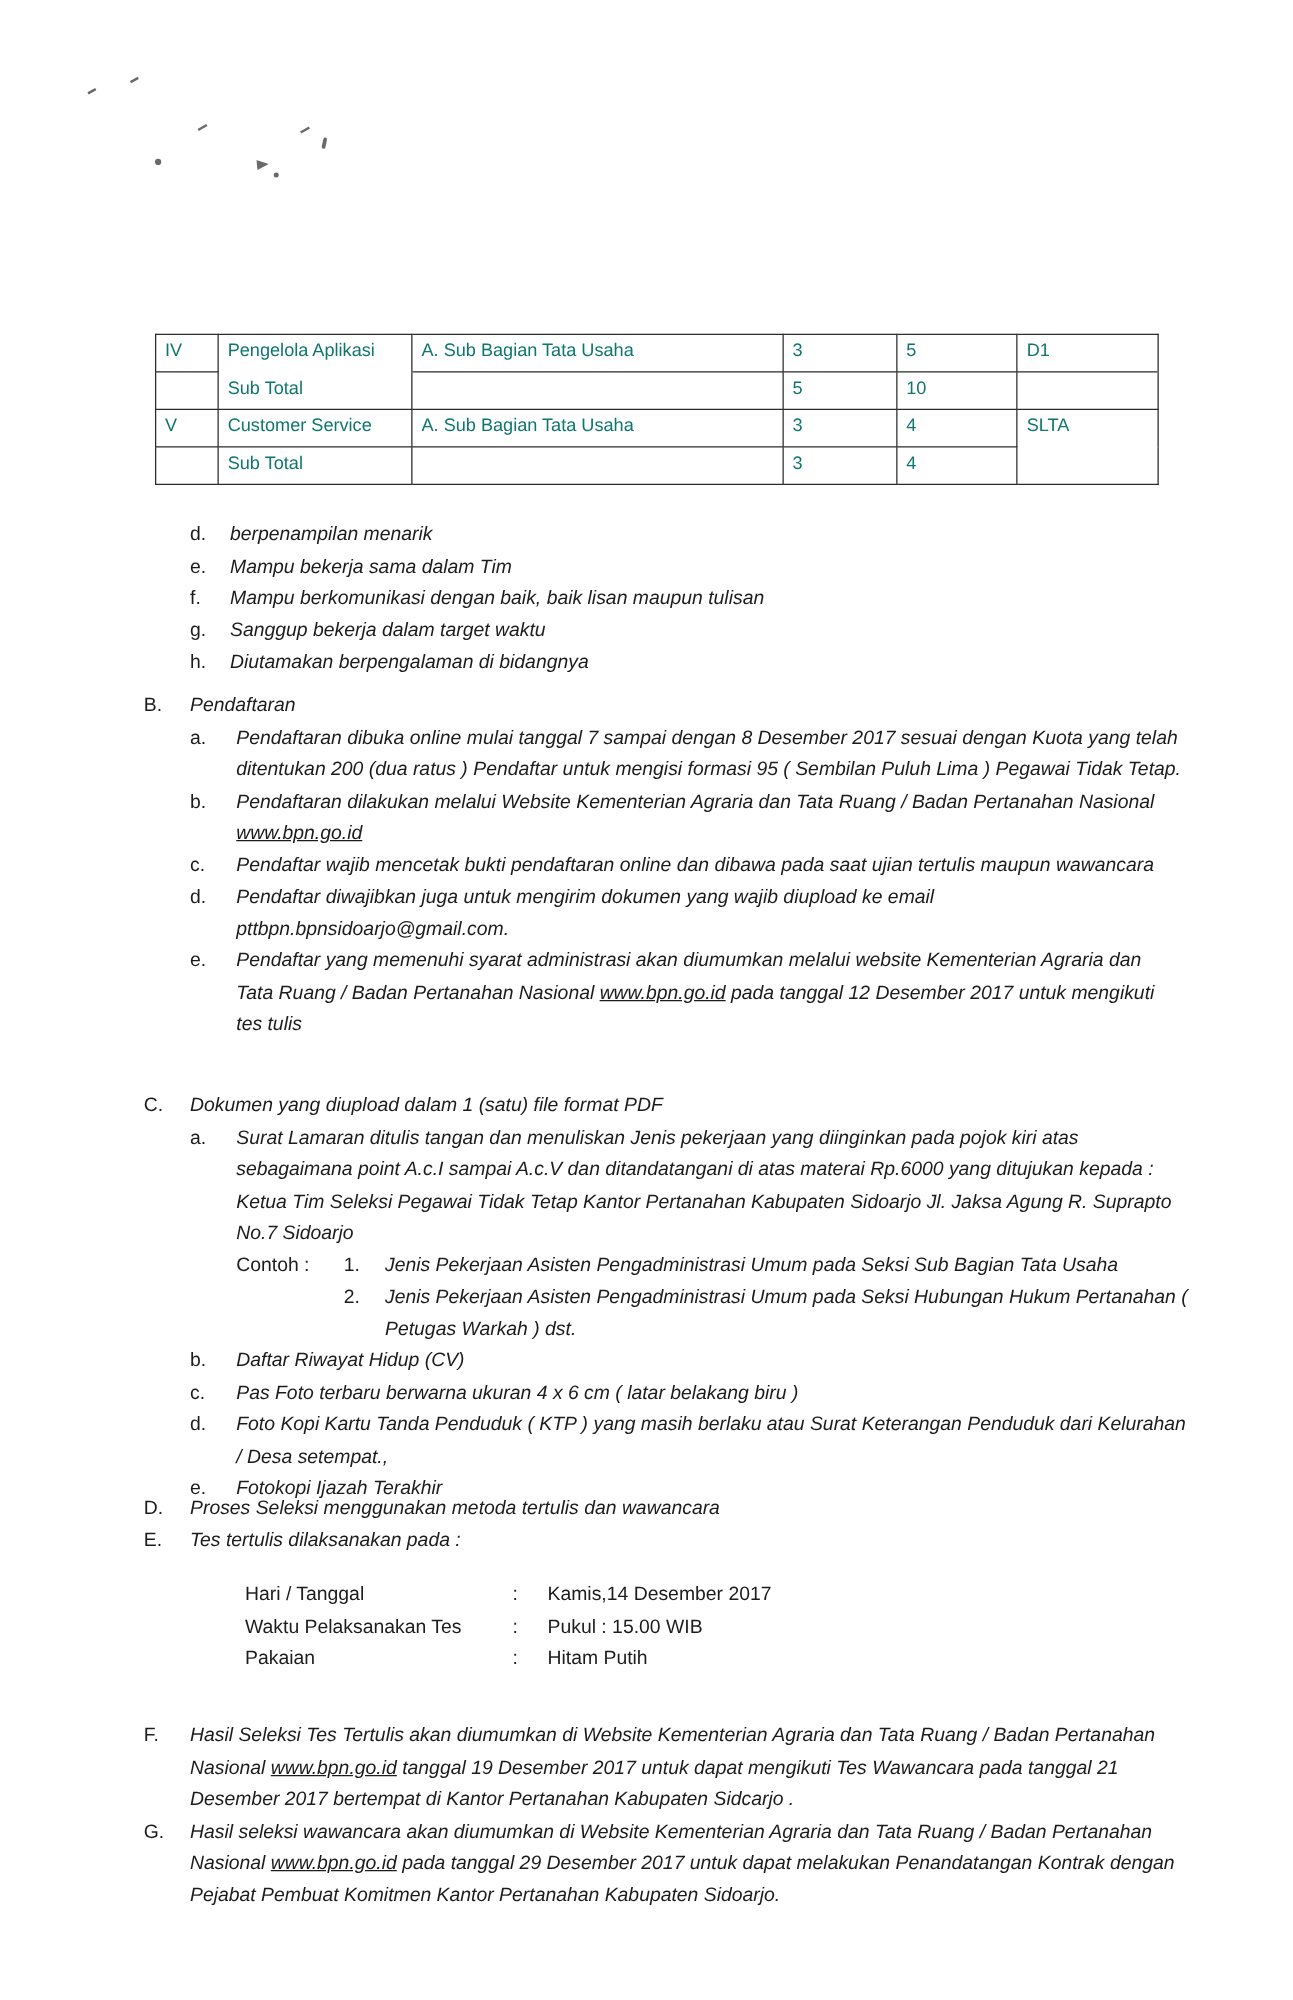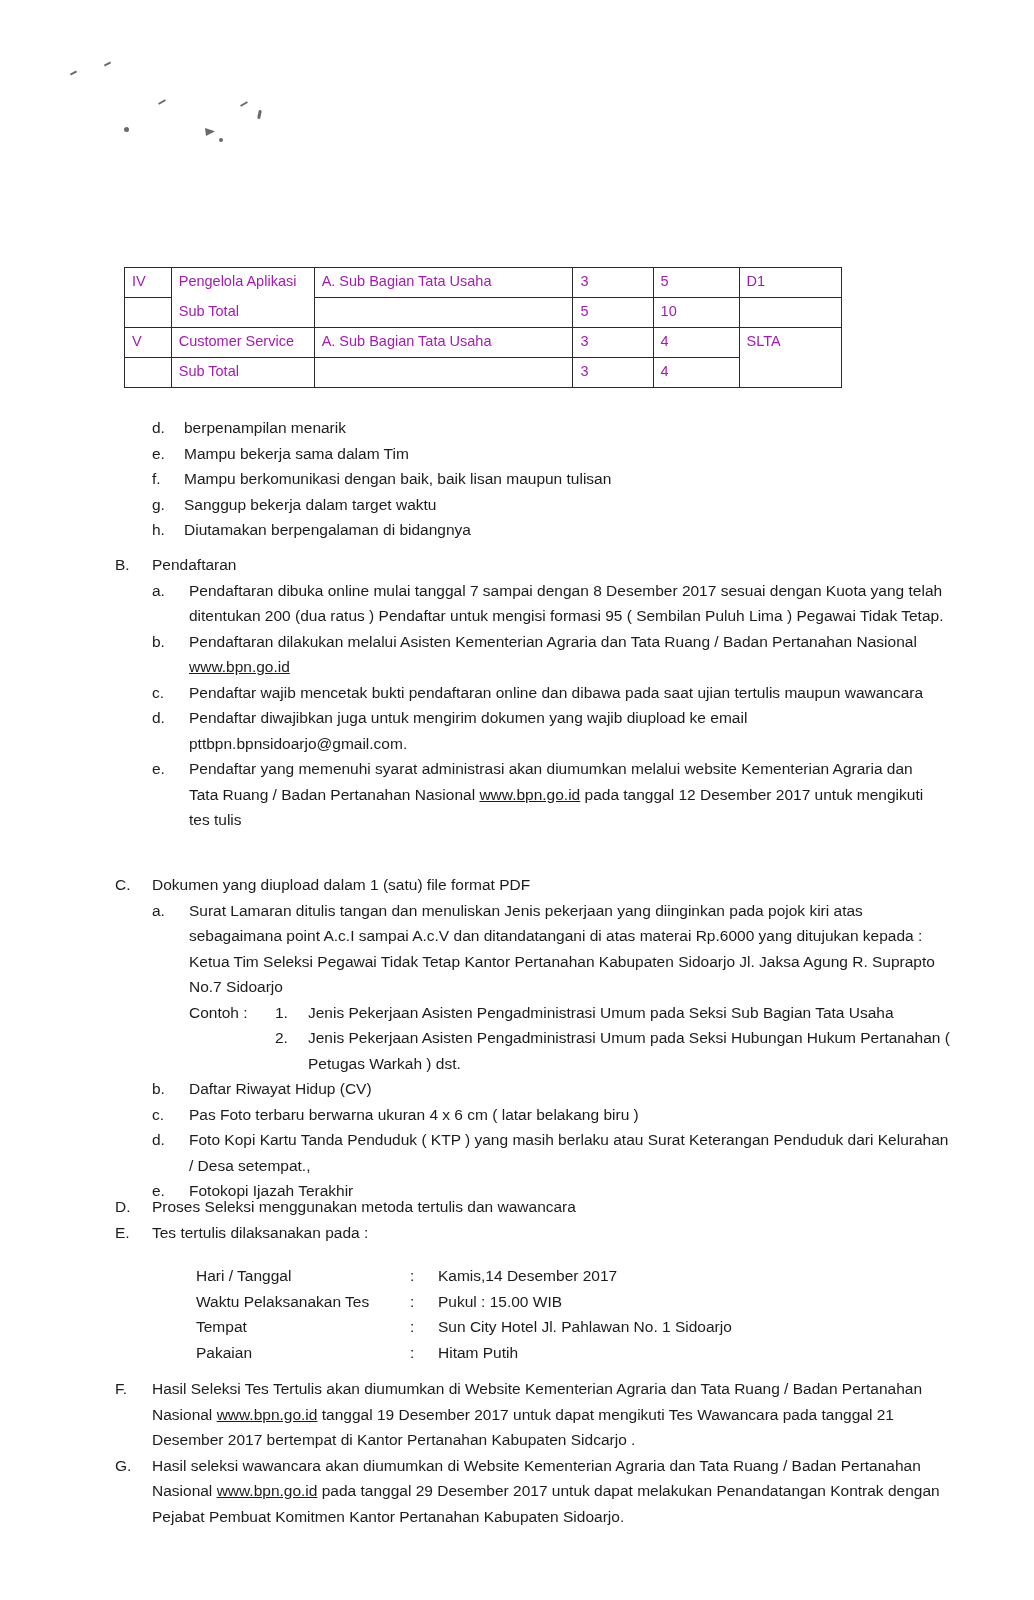--- a/index.html
+++ b/index.html
@@ -38,23 +38,23 @@
 
   
   .tbl-wrap {
     position: absolute;
     left: 124px;
     top: 267px;
     width: 782px;
   }
   table.grid {
     border-collapse: collapse;
-    width: 718px;
+    width: 803px;
     font-size: 14.5px;
-    color: #a21caf;
+    color: #0f766e;
     padding-left: 28px;
   }
   table.grid td {
     border: 1px solid #2a2a2a;
     padding: 4px 7px;
     vertical-align: top;
     line-height: 1.25;
     height: 21px;
   }
   .c-rom   { width: 38px; }
@@ -76,20 +76,21 @@
   .listrow {
     display: flex;
     align-items: flex-start;
   }
   .marker {
     flex: 0 0 auto;
     text-align: left;
   }
   .content {
     flex: 1 1 auto;
+    font-style: italic;
   }
   u.link { text-decoration: underline; }
 
   .blk-a-items { left: 152px; top: 415px; width: 800px; }
   .blk-a-items .listrow { margin-bottom: 0px; }
   .blk-a-items .marker { width: 32px; }
 
   .sec-B { left: 115px; top: 552px; width: 830px; }
   .sec-C { left: 115px; top: 872px; width: 840px; }
   .sec-DE { left: 115px; top: 1194px; width: 830px; }
@@ -194,21 +195,21 @@
       <span class="marker">B.</span>
       <span class="content">Pendaftaran</span>
     </div>
     <div class="sub">
       <div class="listrow">
         <span class="marker">a.</span>
         <span class="content">Pendaftaran dibuka online mulai tanggal 7 sampai dengan 8 Desember 2017 sesuai dengan Kuota yang telah ditentukan 200 (dua ratus ) Pendaftar untuk mengisi formasi 95 ( Sembilan Puluh Lima ) Pegawai Tidak Tetap.</span>
       </div>
       <div class="listrow">
         <span class="marker">b.</span>
-        <span class="content"><span>Pendaftaran dilakukan melalui Asisten Kementerian Agraria dan Tata Ruang / Badan Pertanahan Nasional </span><u class="link">www.bpn.go.id</u><span></span></span>
+        <span class="content"><span>Pendaftaran dilakukan melalui Website Kementerian Agraria dan Tata Ruang / Badan Pertanahan Nasional </span><u class="link">www.bpn.go.id</u><span></span></span>
       </div>
       <div class="listrow">
         <span class="marker">c.</span>
         <span class="content">Pendaftar wajib mencetak bukti pendaftaran online dan dibawa pada saat ujian tertulis maupun wawancara</span>
       </div>
       <div class="listrow">
         <span class="marker">d.</span>
         <span class="content">Pendaftar diwajibkan juga untuk mengirim dokumen yang wajib diupload ke email pttbpn.bpnsidoarjo@gmail.com.</span>
       </div>
       <div class="listrow">
@@ -277,25 +278,20 @@
           <td class="k">Hari / Tanggal</td>
           <td class="s">:</td>
           <td class="v">Kamis,14 Desember 2017</td>
         </tr>
         <tr>
           <td class="k">Waktu Pelaksanakan Tes</td>
           <td class="s">:</td>
           <td class="v">Pukul : 15.00 WIB</td>
         </tr>
         <tr>
-          <td class="k">Tempat</td>
-          <td class="s">:</td>
-          <td class="v">Sun City Hotel Jl. Pahlawan No. 1 Sidoarjo</td>
-        </tr>
-        <tr>
           <td class="k">Pakaian</td>
           <td class="s">:</td>
           <td class="v">Hitam Putih</td>
         </tr>
       </tbody>
     </table>
   </div>
 
   <div class="txt sec sec-FG">
     <div class="listrow">

